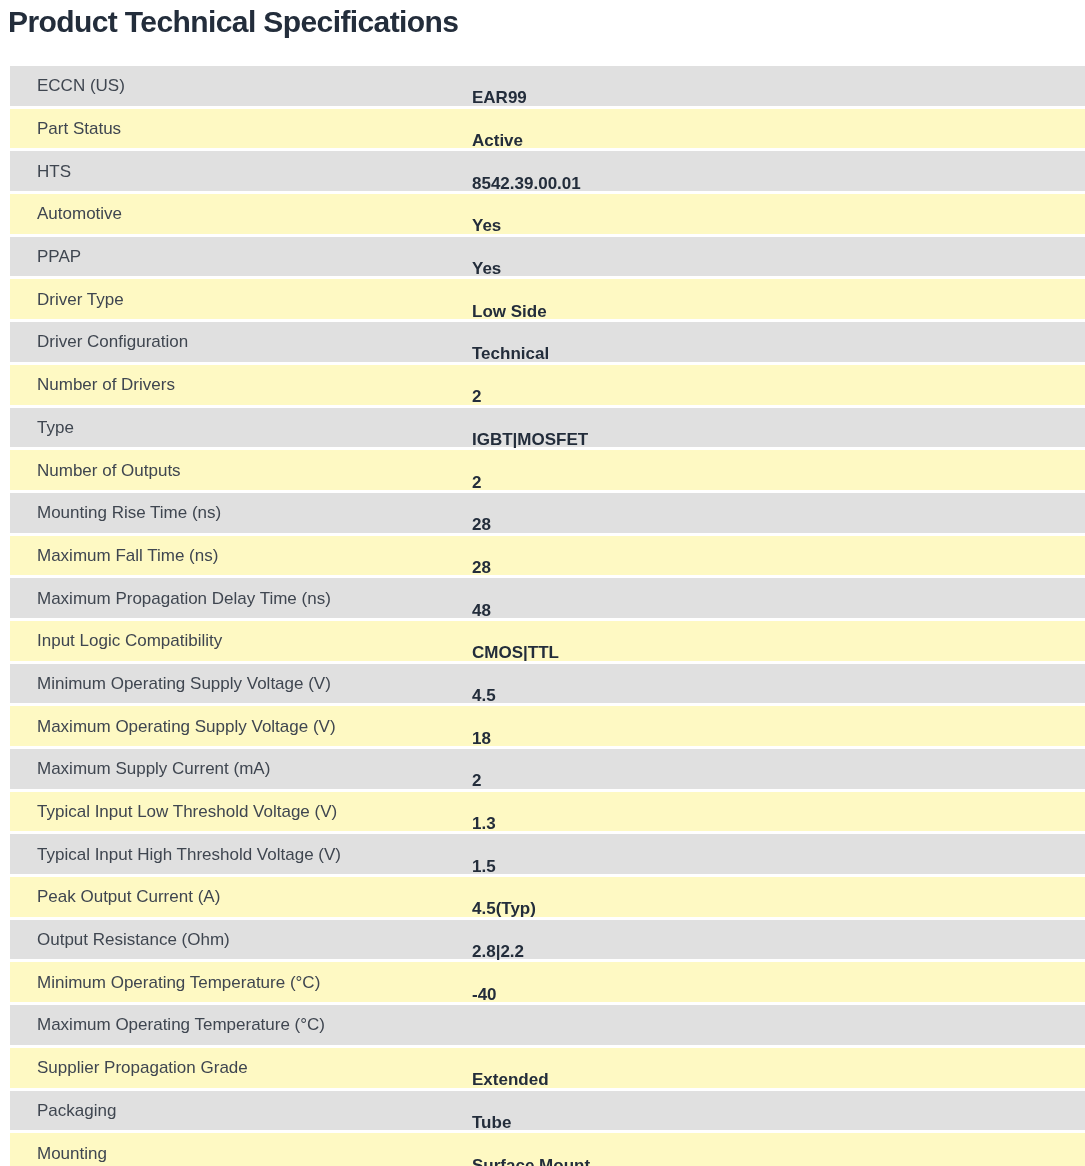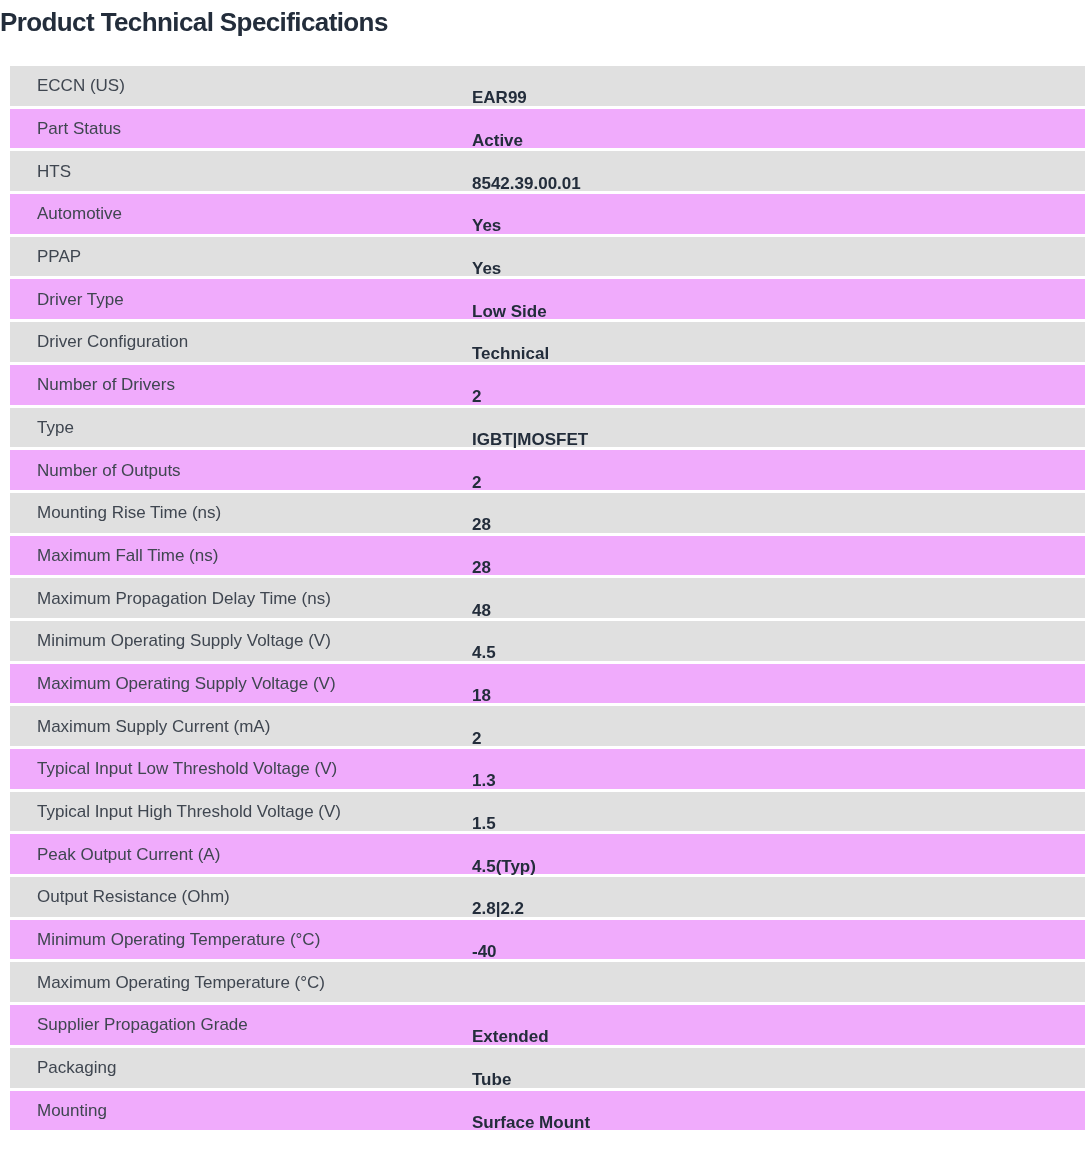--- a/index.html
+++ b/index.html
@@ -6,39 +6,39 @@
   html, body {
     width: 1085px;
     height: 1166px;
     background: #ffffff;
     overflow: hidden;
     font-family: "Liberation Sans", sans-serif;
   }
   .page-title {
     position: absolute;
     top: 4px;
-    left: 0;
-    font-size: 26px;
+    left: 8px;
+    font-size: 30px;
     font-weight: 700;
     letter-spacing: -0.6px;
     color: #232d3b;
     line-height: 36px;
   }
   .spec-table {
     position: absolute;
     top: 66px;
     left: 10px;
     width: 1075px;
   }
   .row {
     display: flex;
     align-items: center;
     height: 42.7px;
     border-bottom: 3px solid #ffffff;
-    background: #f0abfc;
+    background: #fef9c3;
   }
   .row.stripe {
     background: #e0e0e0;
   }
   .cell {
     font-size: 17px;
     line-height: 1;
     white-space: nowrap;
   }
   .cell.label {
@@ -105,20 +105,24 @@
       <div class="cell value">28</div>
     </div>
     <div class="row">
       <div class="cell label">Maximum Fall Time (ns)</div>
       <div class="cell value">28</div>
     </div>
     <div class="row stripe">
       <div class="cell label">Maximum Propagation Delay Time (ns)</div>
       <div class="cell value">48</div>
     </div>
+    <div class="row">
+      <div class="cell label">Input Logic Compatibility</div>
+      <div class="cell value">CMOS|TTL</div>
+    </div>
     <div class="row stripe">
       <div class="cell label">Minimum Operating Supply Voltage (V)</div>
       <div class="cell value">4.5</div>
     </div>
     <div class="row">
       <div class="cell label">Maximum Operating Supply Voltage (V)</div>
       <div class="cell value">18</div>
     </div>
     <div class="row stripe">
       <div class="cell label">Maximum Supply Current (mA)</div>

